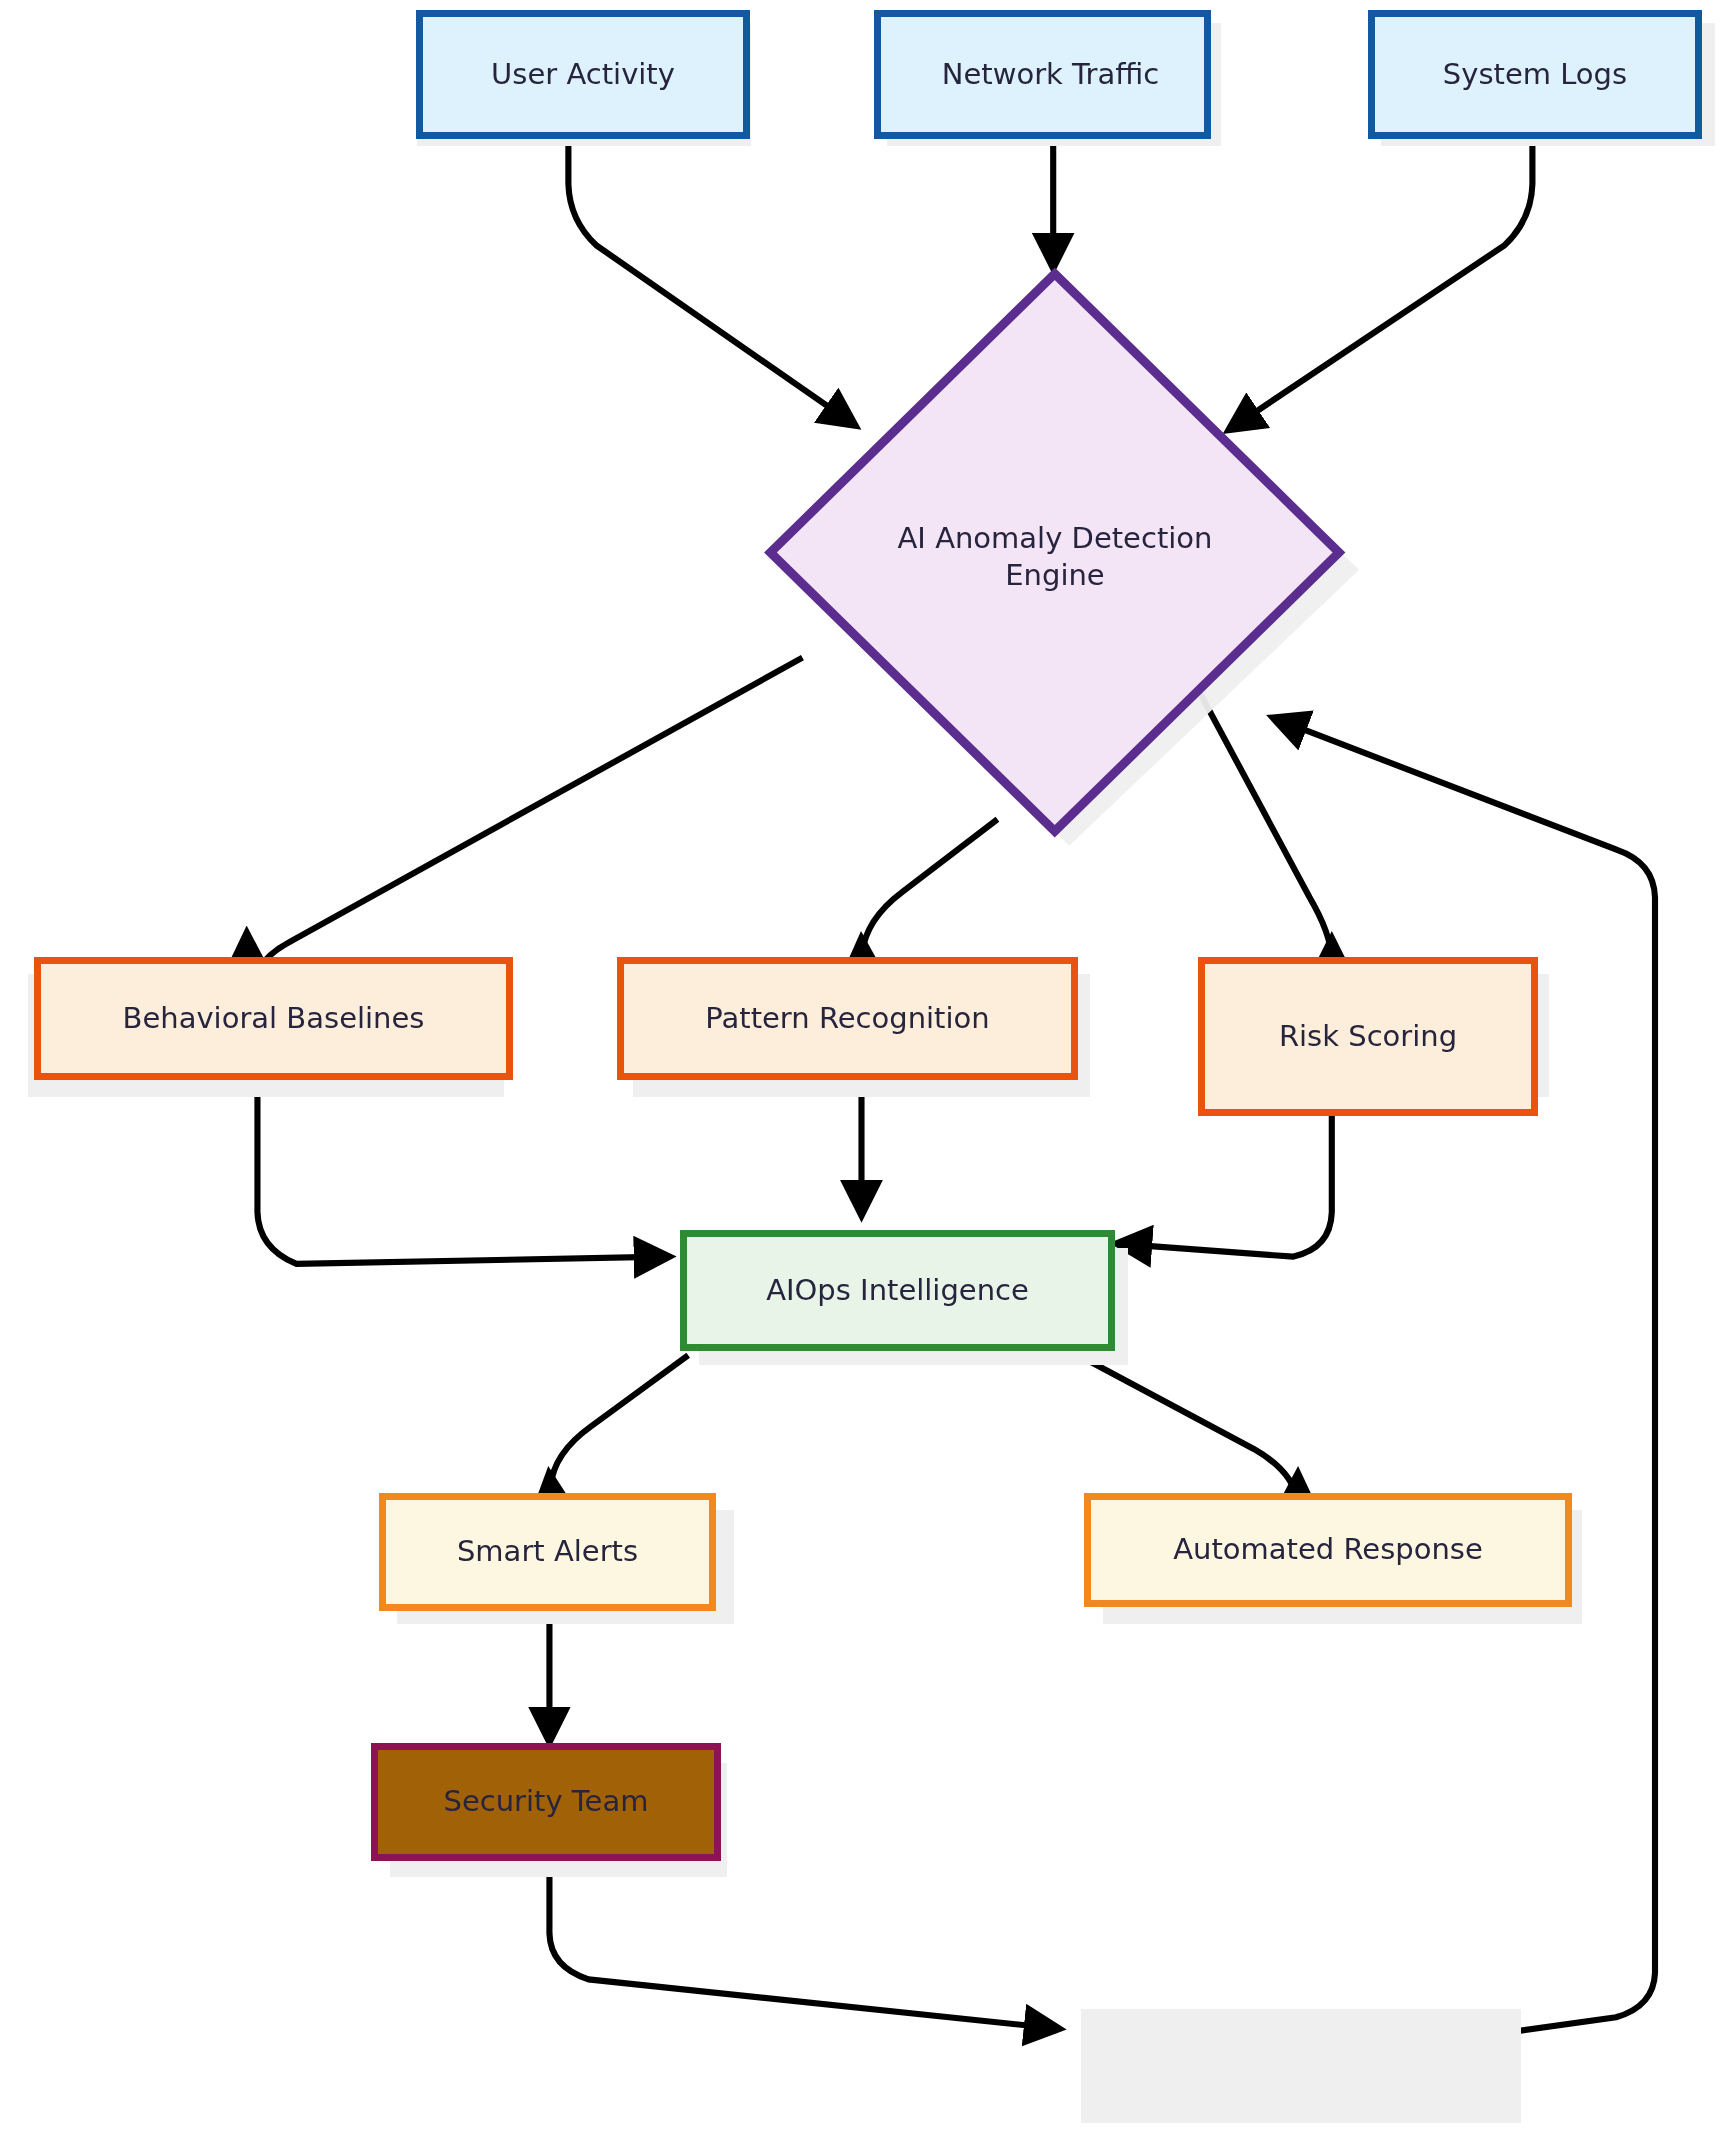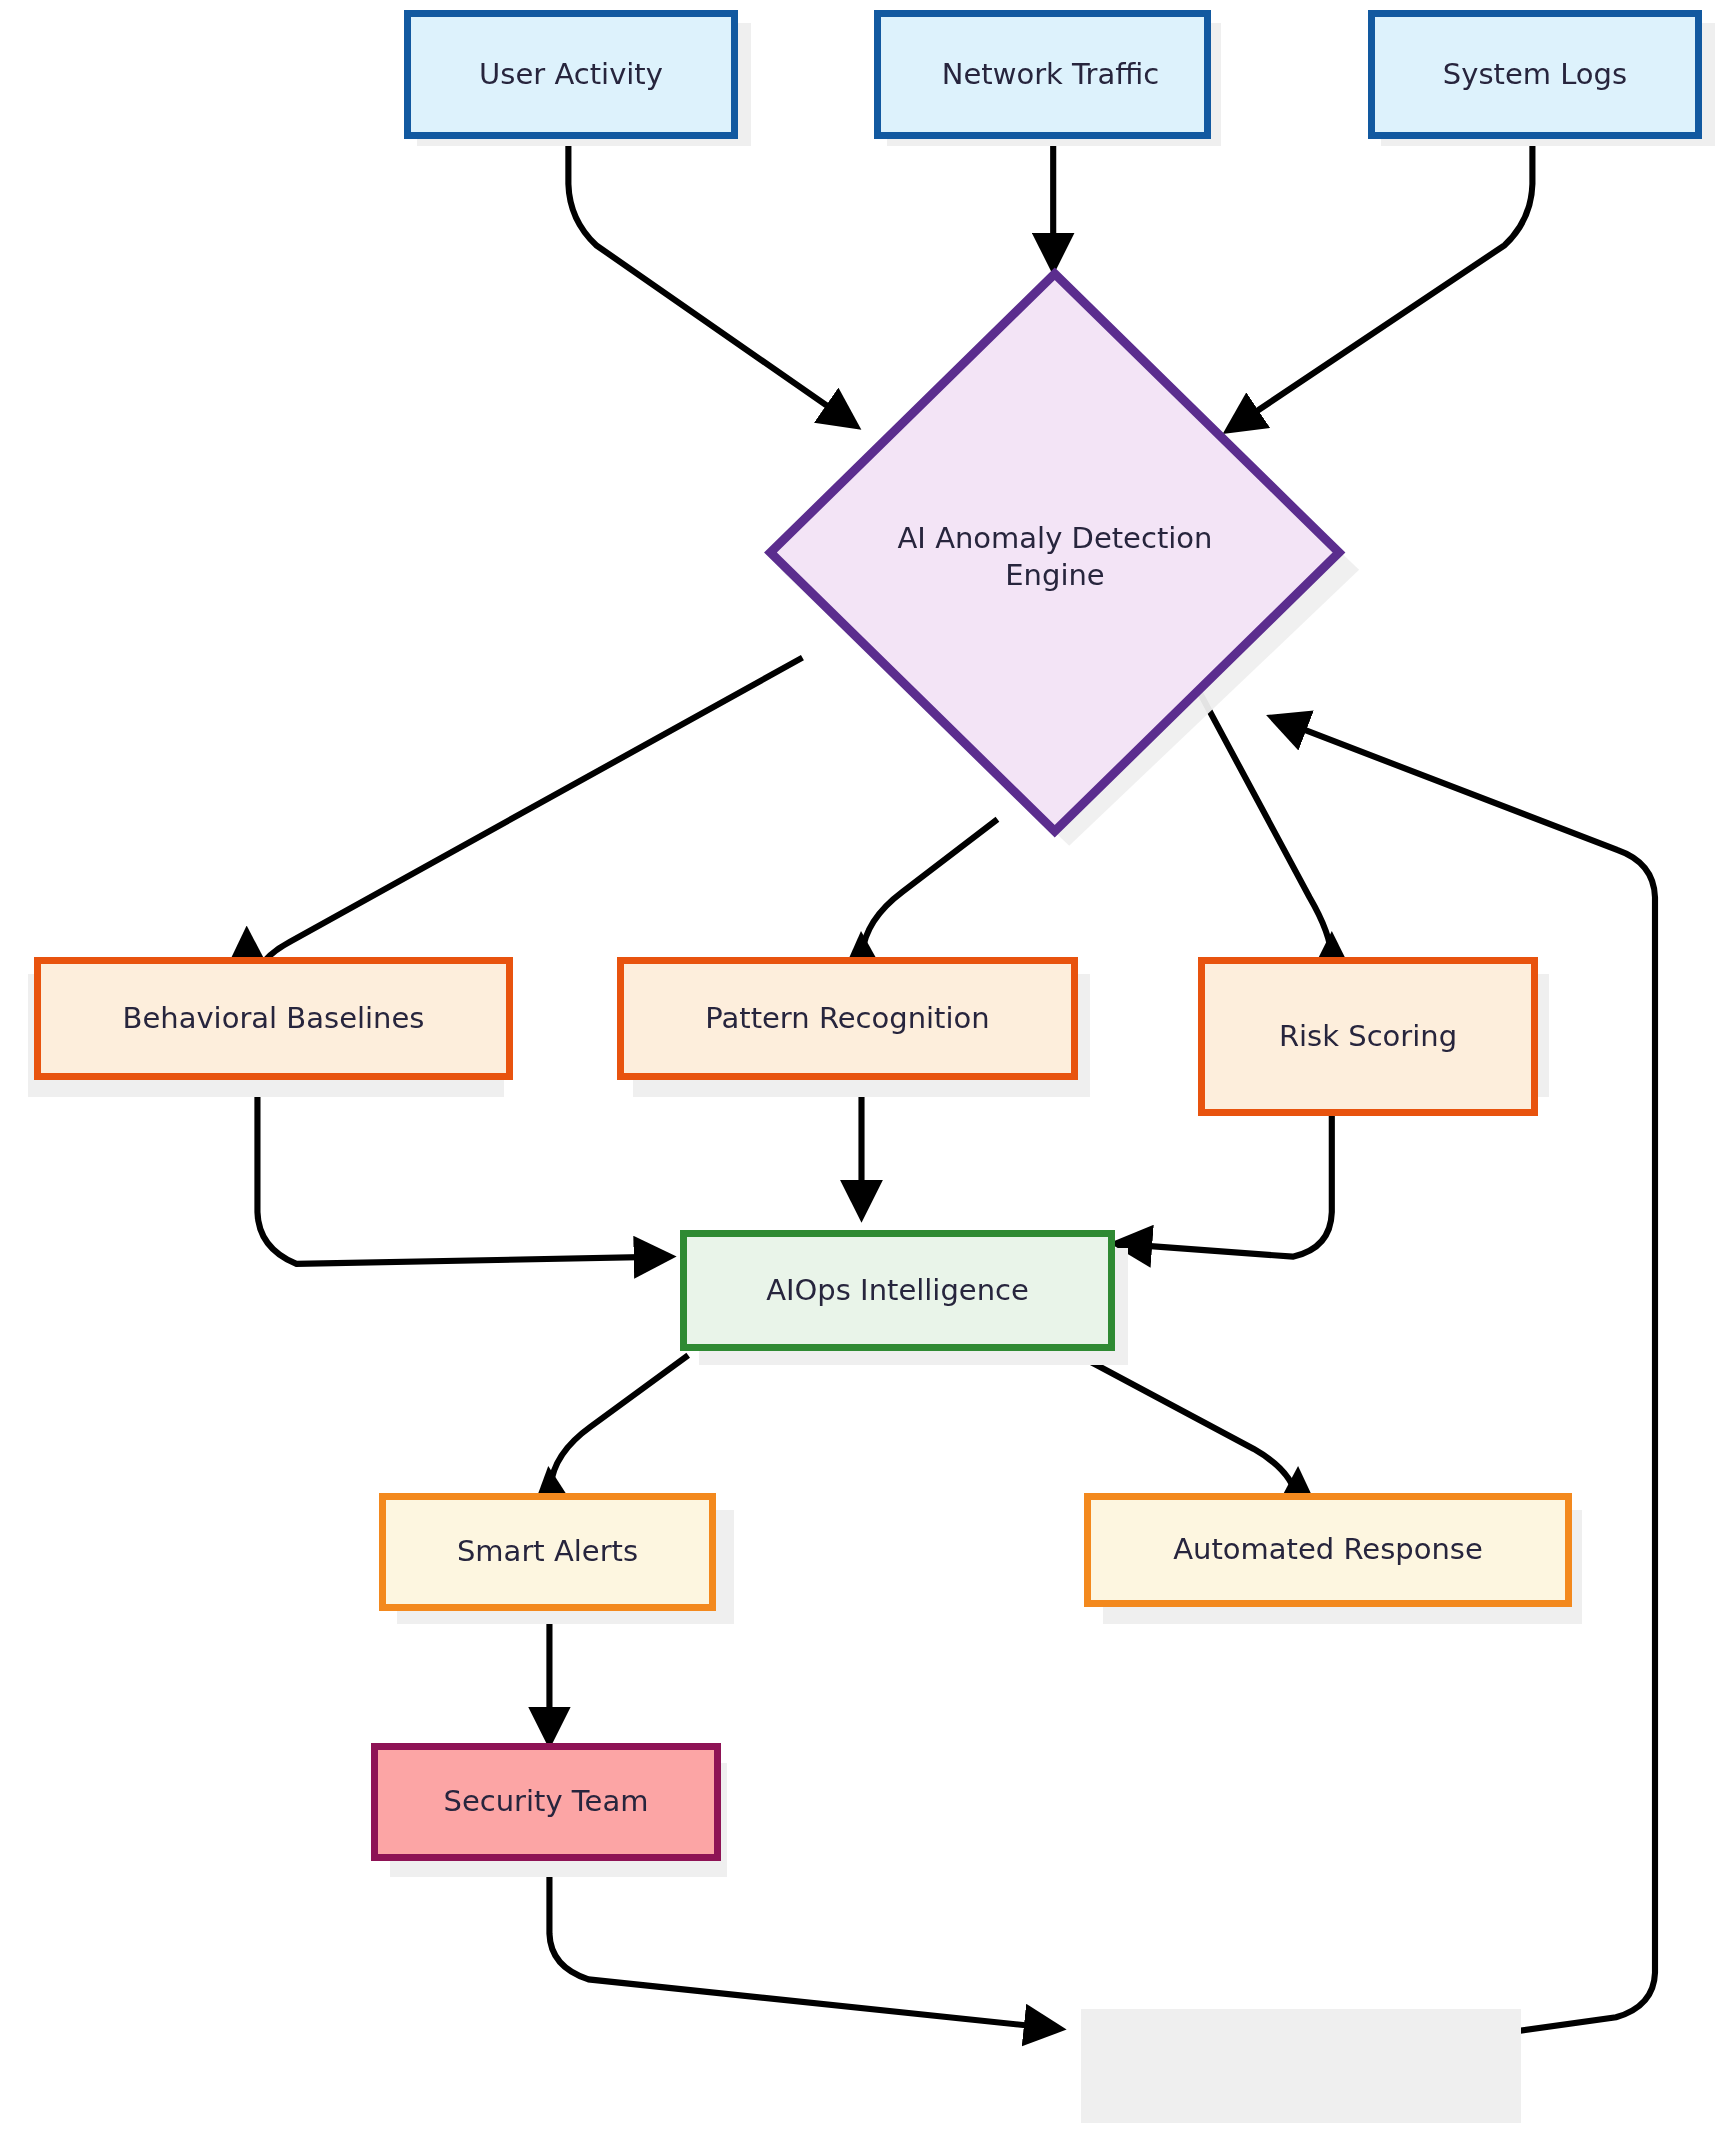--- a/index.html
+++ b/index.html
@@ -65,21 +65,21 @@
     background: #fdf6e0;
     border-color: #f3891e;
   }
   
   .intel {
     background: #e9f4e9;
     border-color: #2f8a33;
   }
   
   .human {
-    background: #fca5a5;
+    background: #a16207;
     border-color: #8e1355;
   }
   
   .diamond-wrap {
     position: absolute;
     z-index: 5;
   }
   .diamond-wrap svg {
     position: absolute;
     left: 0;
@@ -149,21 +149,21 @@
   <div class="node-shadow" style="left:802px; top:309px;  width:557px; height:535px;  background:transparent;"></div>
   <div class="node-shadow" style="left:28px;   top:974px; width:476px;  height:123px;"></div>
   <div class="node-shadow" style="left:633px; top:974px; width:457px;  height:123px;"></div>
   <div class="node-shadow" style="left:1215px; top:974px; width:334px;  height:123px;"></div>
   <div class="node-shadow" style="left:699px; top:1248px; width:429px;  height:117px;"></div>
   <div class="node-shadow" style="left:397px;  top:1510px; width:337px;  height:114px;"></div>
   <div class="node-shadow" style="left:1103px; top:1510px; width:479px;  height:114px;"></div>
   <div class="node-shadow" style="left:390px;  top:1763px; width:337px;  height:114px;"></div>
   <div class="node-shadow" style="left:1081px; top:2009px; width:440px;  height:114px;"></div>
 
-  <div class="node rect src" style="left:404px; top:10px; width:334px; height:129px;">
+  <div class="node rect src" style="left:416px; top:10px; width:334px; height:129px;">
     <span class="label fs-52">User Activity</span>
   </div>
 
   <div class="node rect src" style="left:874px; top:10px; width:337px; height:129px;padding-left:16px;">
     <span class="label fs-52">Network Traffic</span>
   </div>
 
   <div class="node rect src" style="left:1368px; top:10px; width:334px; height:129px;">
     <span class="label fs-52">System Logs</span>
   </div>

